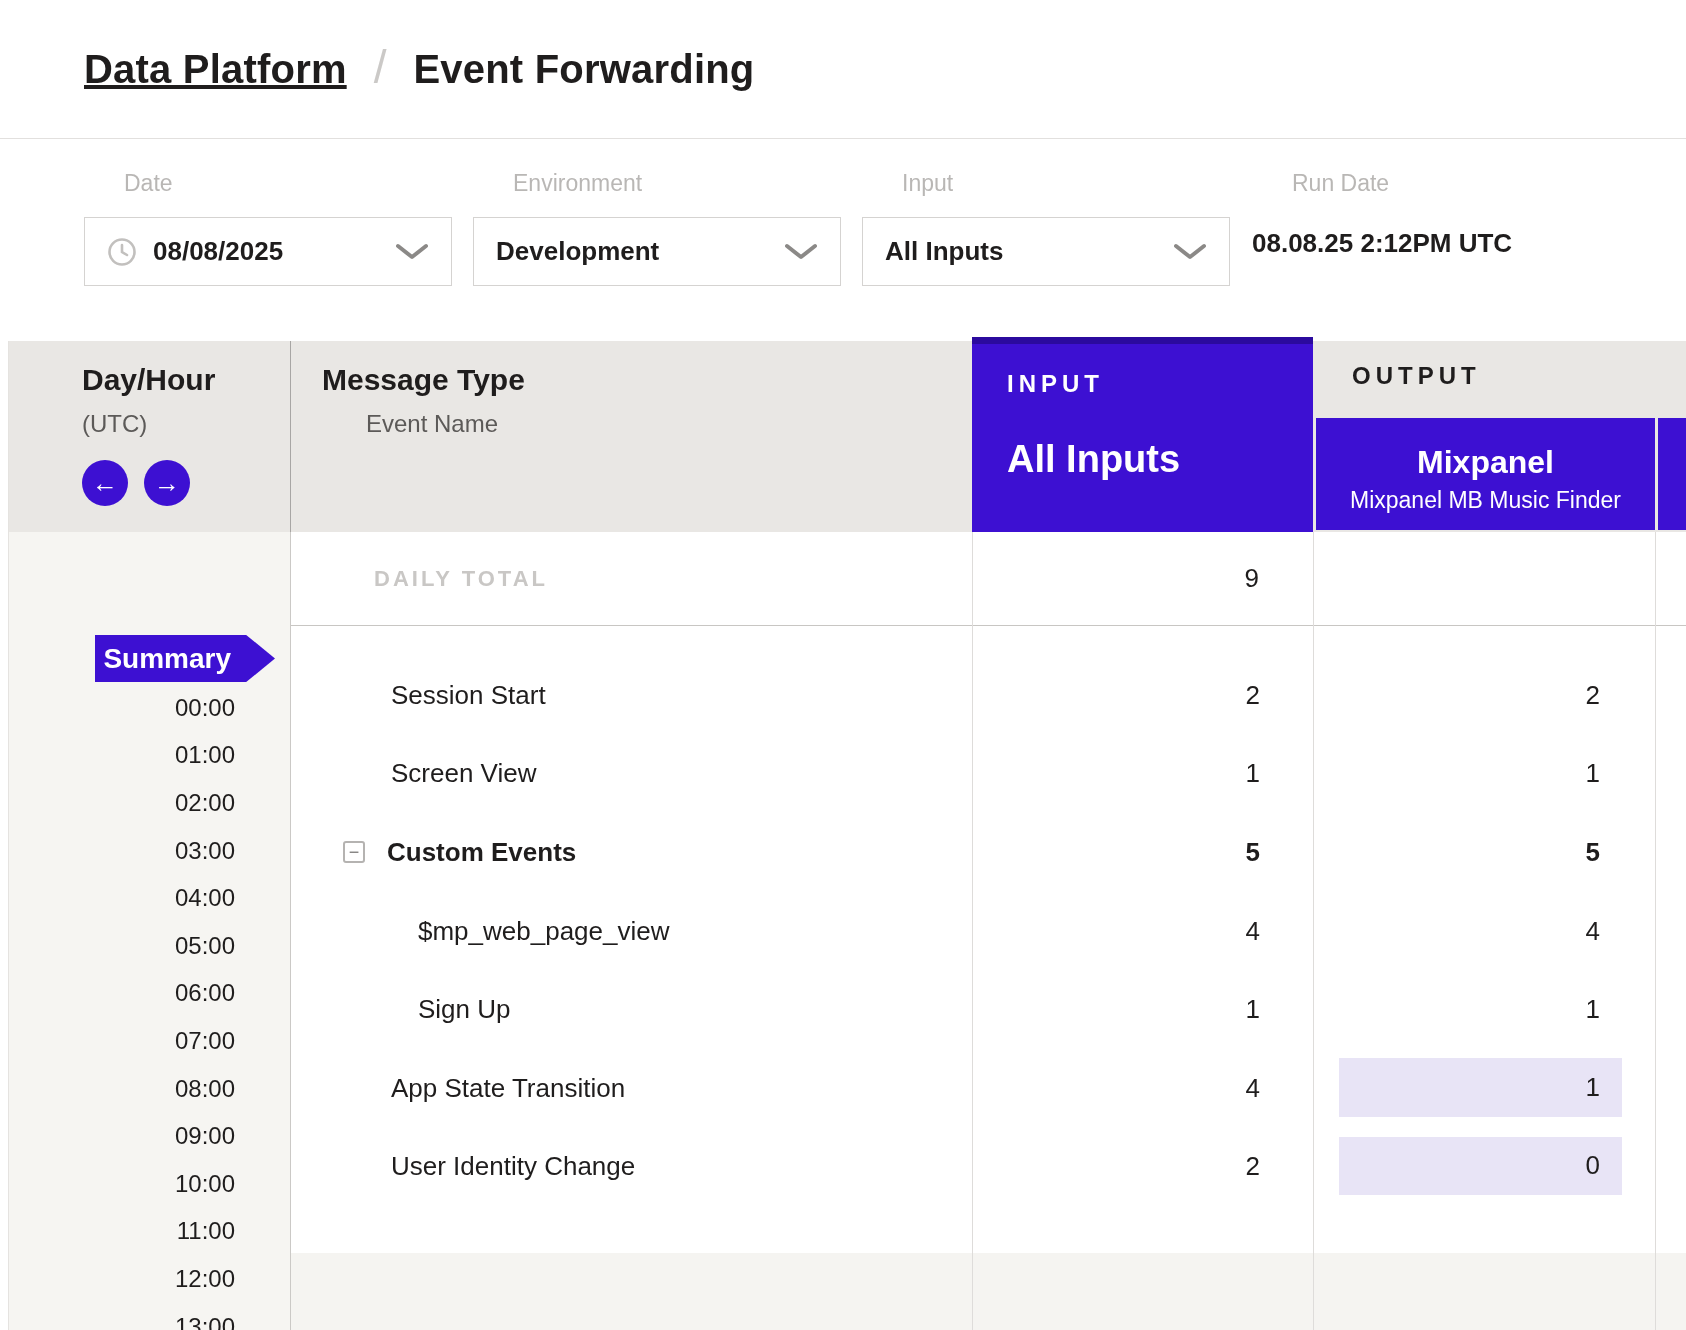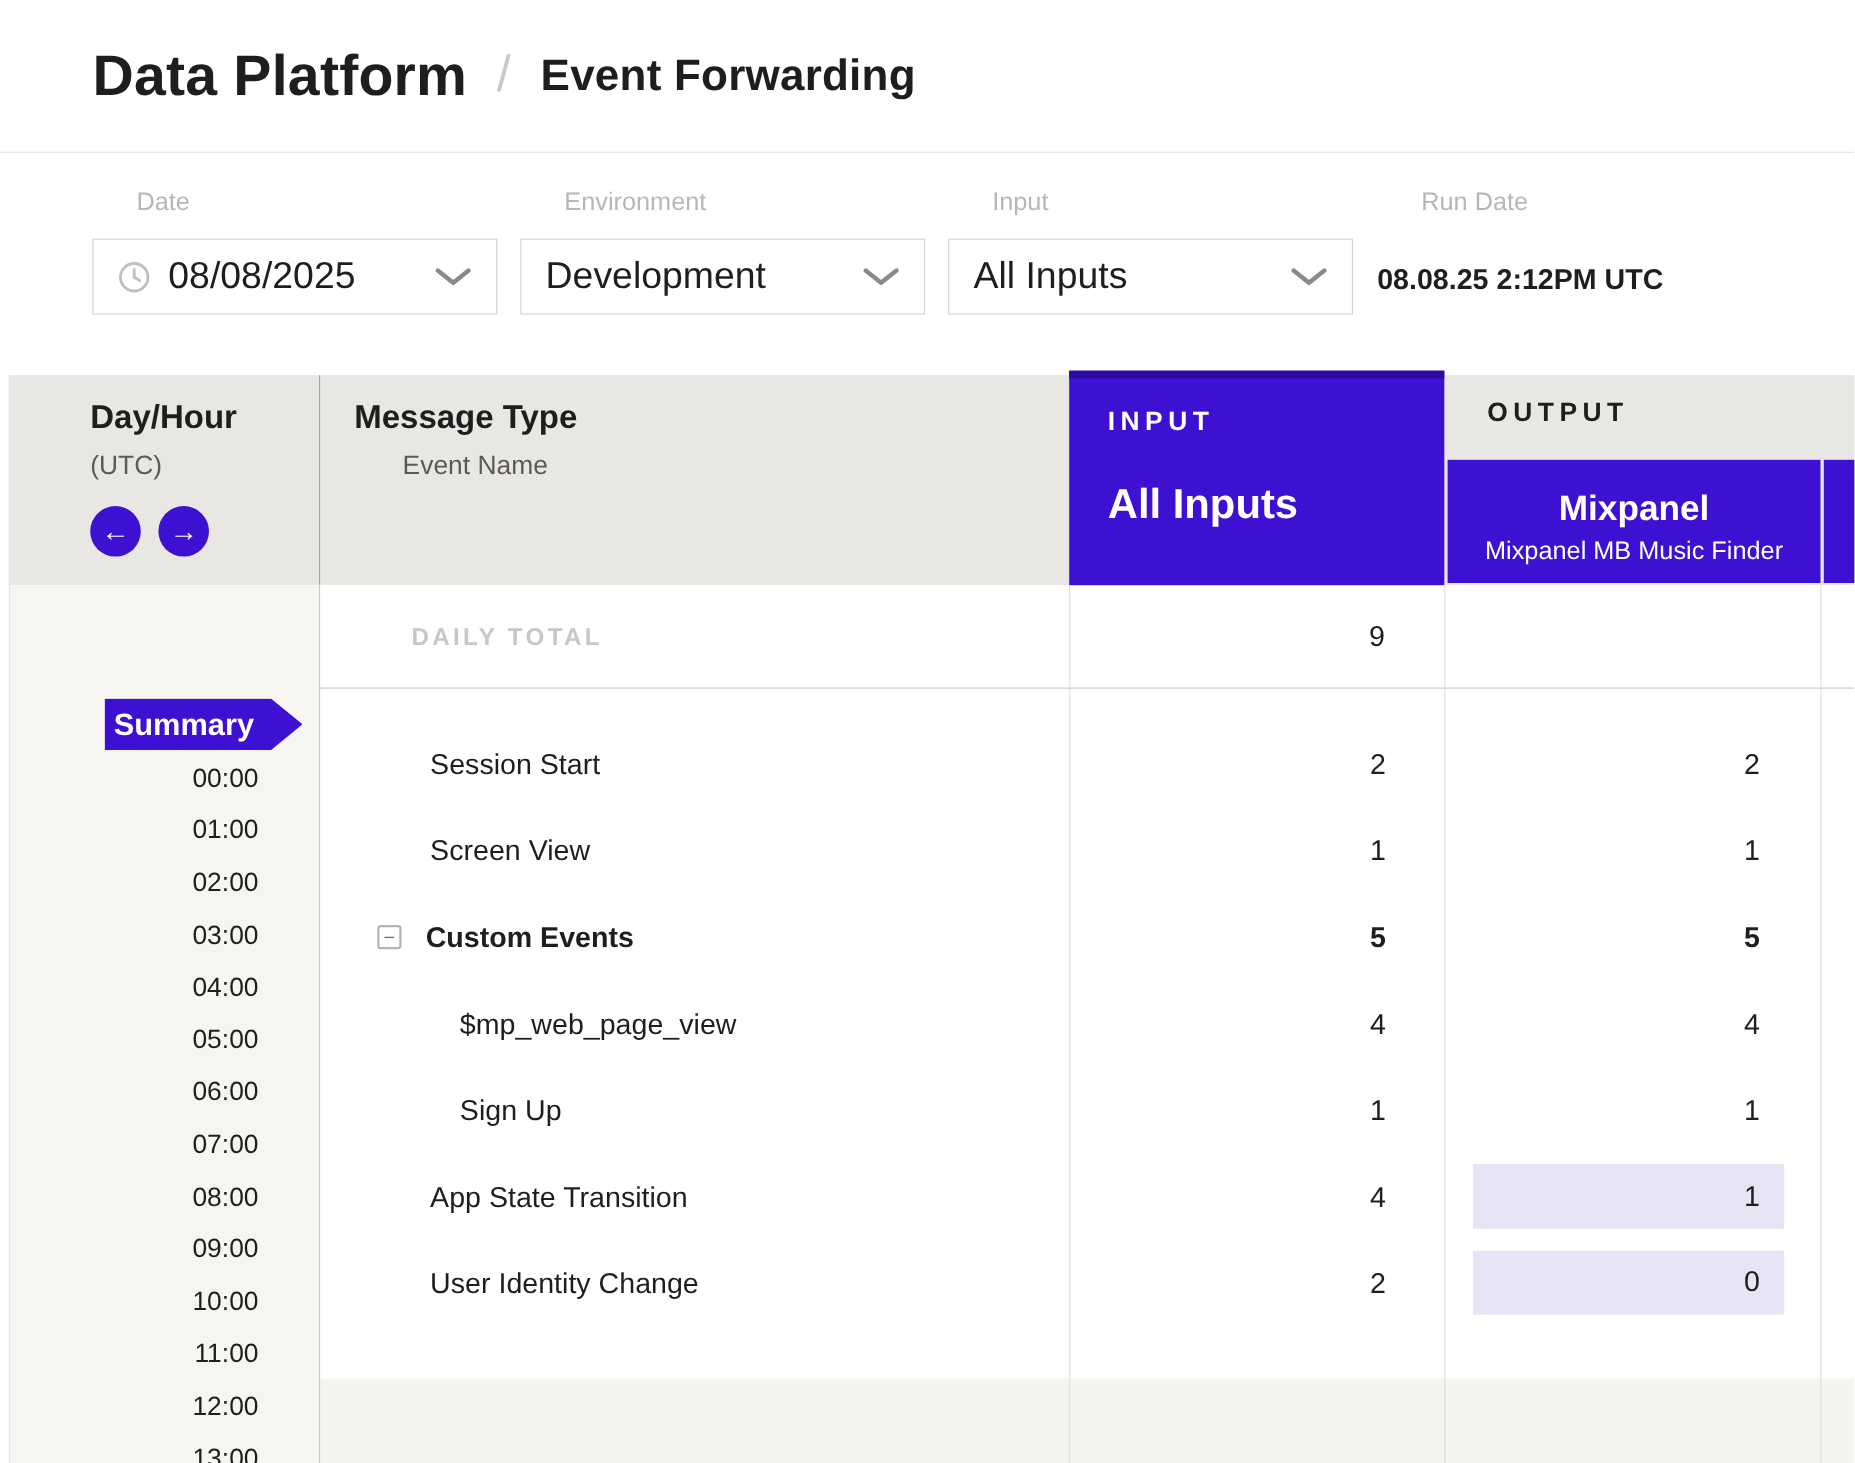--- a/index.html
+++ b/index.html
@@ -7,35 +7,35 @@
     width:1686px;height:1330px;overflow:hidden;position:relative;
     background:#ffffff;color:#1f1d1d;
     font-family:"Liberation Sans", sans-serif;
     -webkit-font-smoothing:antialiased;
   }
 
   
   .topbar{position:absolute;top:0;left:0;width:1686px;height:139px;
     border-bottom:1px solid #e2e0de;display:flex;align-items:center;
     padding-left:84px;box-sizing:border-box;gap:27px;background:#fff;}
-  .crumb-section{font-size:52px;font-weight:600;letter-spacing:.2px;cursor:pointer;}
+  .crumb-section{font-size:40px;font-weight:600;letter-spacing:.2px;cursor:pointer;text-decoration:underline;}
   .crumb-sep{font-size:46px;font-weight:400;color:#cbc9c7;transform:translateY(-2px);}
   .crumb-page{font-size:40px;font-weight:600;letter-spacing:.2px;}
 
   
   .filters{position:absolute;top:139px;left:0;width:1686px;height:202px;background:#fff;}
   .fg{position:absolute;top:31px;}
   .fg-label{font-size:23px;color:#b9b7b5;display:block;margin-left:40px;}
   .fg-box{margin-top:20px;width:368px;height:69px;border:1px solid #d5d3d1;
     background:#fff;display:flex;align-items:center;padding:0 22px;
     box-sizing:border-box;cursor:pointer;}
-  .fg-value{font-size:34px;font-weight:400;color:#1f1d1d;}
+  .fg-value{font-size:26px;font-weight:700;color:#1f1d1d;}
   .fg-chevron{margin-left:auto;display:flex;}
   .clock-icon{margin-right:16px;display:flex;}
-  .run-value{display:block;margin-top:42px;font-size:26px;font-weight:700;}
+  .run-value{display:block;margin-top:31px;font-size:26px;font-weight:700;}
 
   
   .header-band{position:absolute;top:341px;left:0;width:1686px;height:191px;background:#e9e7e4;}
   .dh-title{position:absolute;left:82px;top:22px;font-size:30px;font-weight:700;}
   .dh-sub{position:absolute;left:82px;top:69px;font-size:24px;color:#5c5a58;}
   .nav{position:absolute;left:82px;top:119px;display:flex;gap:16px;}
   .nav-btn{width:46px;height:46px;border-radius:50%;background:#3d10d2;border:none;
     color:#fff;font-size:26px;line-height:1;display:flex;align-items:center;
     justify-content:center;cursor:pointer;padding:0;}
   .mt-title{position:absolute;left:322px;top:22px;font-size:30px;font-weight:700;}

